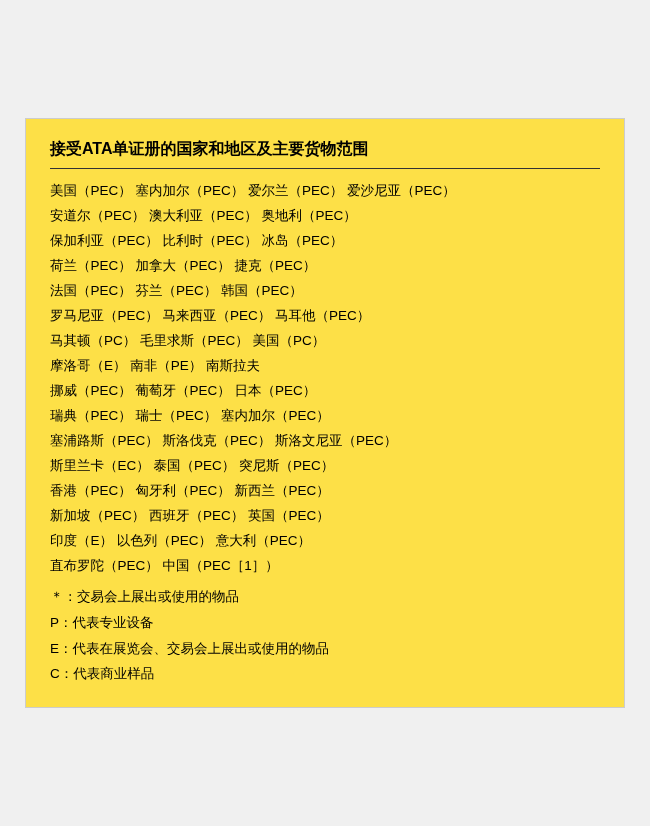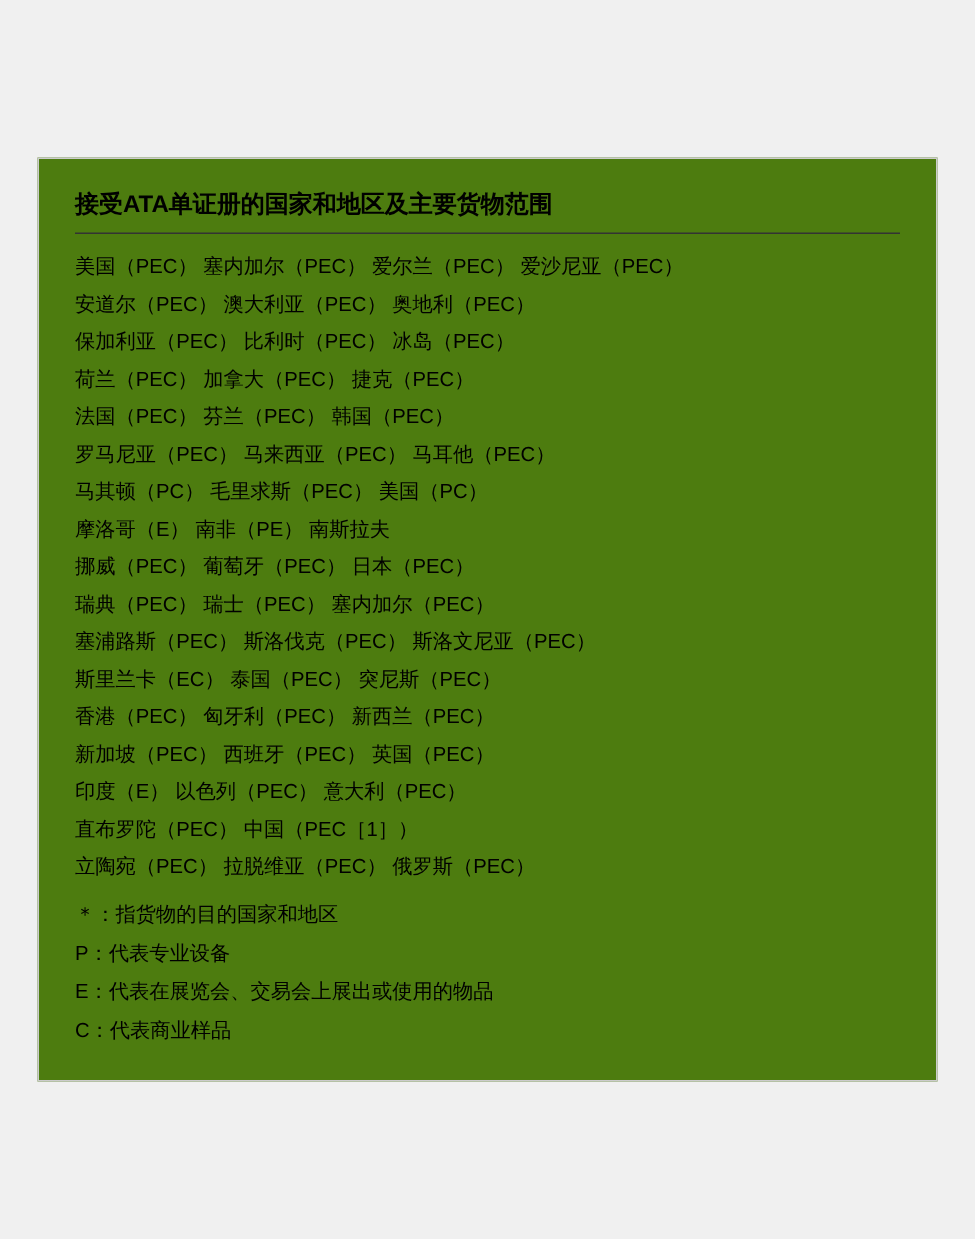--- a/index.html
+++ b/index.html
@@ -13,21 +13,21 @@
       height: 826px;
       background: #f0f0f0;
       display: flex;
       align-items: center;
       justify-content: center;
       font-family: "SimSun", "宋体", "Microsoft YaHei", sans-serif;
     }
 
     .card {
       width: 600px;
-      background: #4d7c0f;
+      background: #fde047;
       border: 1px solid #cccccc;
       padding: 20px 24px 20px 24px;
     }
 
     .card-title {
       font-size: 16px;
       font-weight: bold;
       color: #000000;
       margin-bottom: 8px;
       padding-bottom: 8px;
@@ -69,21 +69,20 @@
       <div class="content-line">马其顿（PC） 毛里求斯（PEC） 美国（PC）</div>
       <div class="content-line">摩洛哥（E） 南非（PE） 南斯拉夫</div>
       <div class="content-line">挪威（PEC） 葡萄牙（PEC） 日本（PEC）</div>
       <div class="content-line">瑞典（PEC） 瑞士（PEC） 塞内加尔（PEC）</div>
       <div class="content-line">塞浦路斯（PEC） 斯洛伐克（PEC） 斯洛文尼亚（PEC）</div>
       <div class="content-line">斯里兰卡（EC） 泰国（PEC） 突尼斯（PEC）</div>
       <div class="content-line">香港（PEC） 匈牙利（PEC） 新西兰（PEC）</div>
       <div class="content-line">新加坡（PEC） 西班牙（PEC） 英国（PEC）</div>
       <div class="content-line">印度（E） 以色列（PEC） 意大利（PEC）</div>
       <div class="content-line">直布罗陀（PEC） 中国（PEC［1］）</div>
-      <div class="content-line">立陶宛（PEC） 拉脱维亚（PEC） 俄罗斯（PEC）</div>
     </div>
   <div class="legend-section" id="legend-lines">
-      <div class="legend-line">＊：指货物的目的国家和地区</div>
+      <div class="legend-line">＊：交易会上展出或使用的物品</div>
       <div class="legend-line">P：代表专业设备</div>
       <div class="legend-line">E：代表在展览会、交易会上展出或使用的物品</div>
       <div class="legend-line">C：代表商业样品</div>
     </div>
 </div>
 
 </body></html>

